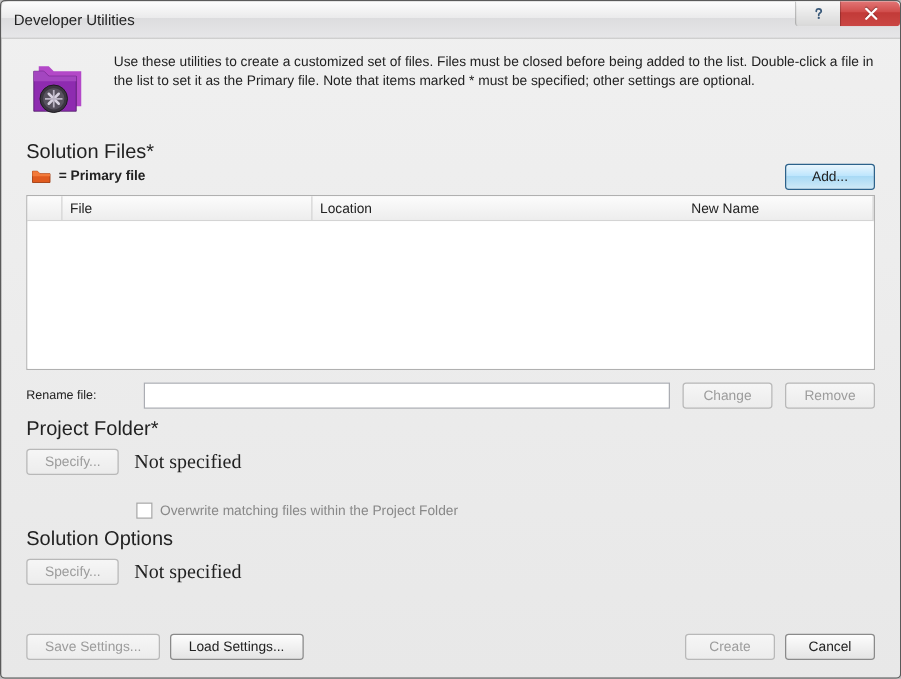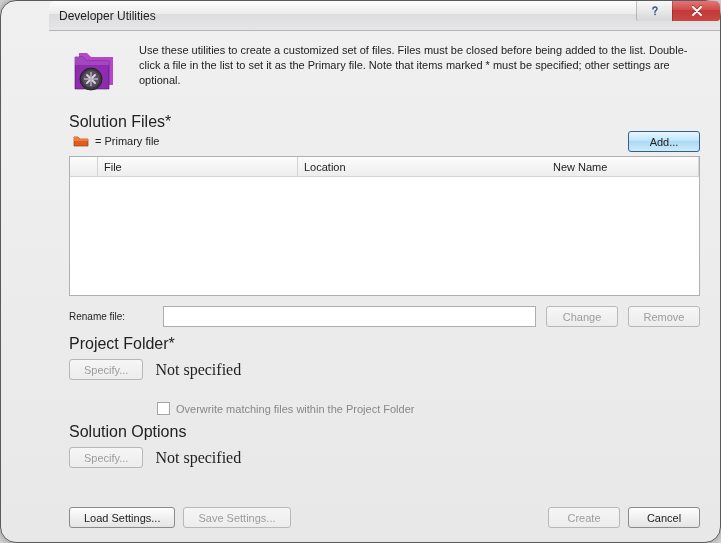--- a/index.html
+++ b/index.html
@@ -2,23 +2,23 @@
 <html><head>
 <meta charset="utf-8">
 <style>
 * { box-sizing: border-box; margin: 0; padding: 0; font-family: "Segoe UI", Tahoma, sans-serif; }
 body { background: #d0d0d0; width: 721px; height: 543px; overflow: hidden; }
 
 .window {
   width: 721px; height: 543px;
   background: linear-gradient(to bottom, #f0f0f0, #e8e8e8);
   border: 1px solid #5a5a5a;
-  border-radius: 16px;
+  border-radius: 4px;
   box-shadow: 0 0 6px rgba(0,0,0,0.3);
-  display: flex; flex-direction: column; padding-left: 48px;
+  display: flex; flex-direction: column;
 }
 
 .titlebar {
   height: 30px;
   background: linear-gradient(to bottom, #fdfdfd 0%, #ebebec 45%, #dcdcde 46%, #e6e6e8 100%);
   border-bottom: 1px solid #b5b5b5;
   border-radius: 6px 6px 0 0;
   display: flex; align-items: center;
   padding-left: 10px;
   position: relative;
@@ -50,21 +50,21 @@
   display: flex; flex-direction: column;
   font-size: 11px;
   color: #222;
 }
 
 .intro-row { display: flex; gap: 14px; margin-bottom: 14px; justify-content: flex-end; }
 .app-icon { width: 56px; height: 56px; flex-shrink: 0; }
 .intro-text { font-size: 11px; line-height: 1.35; color: #222; }
 
 .section-label { font-size: 16px; margin-bottom: 2px; }
-.legend-row { display: flex; align-items: center; gap: 6px; margin: 2px 0 2px 4px; }
+.legend-row { display: flex; align-items: center; gap: 6px; margin: 2px 0 2px 4px; font-weight: bold; }
 .legend-icon { width: 16px; height: 12px; }
 
 .add-row { display: flex; justify-content: flex-end; margin-top: -18px; margin-bottom: 4px; }
 
 .btn {
   height: 21px;
   padding: 0 14px;
   font-size: 11px;
   background: linear-gradient(to bottom, #fdfdfd, #e4e4e4);
   border: 1px solid #8a8a8a;
@@ -220,21 +220,21 @@
     </div>
 
     <div class="section-spacer"></div>
     <div class="section-label">Solution Options</div>
     <div class="indented-row">
       <button class="btn disabled" disabled="">Specify...</button>
       <span class="status-text">Not specified</span>
     </div>
 
     <div class="footer">
+      <button class="btn disabled" disabled="">Save Settings...</button>
       <button class="btn">Load Settings...</button>
-      <button class="btn disabled" disabled="">Save Settings...</button>
       <div class="footer-spacer"></div>
       <button class="btn btn-wide disabled" disabled="">Create</button>
       <button class="btn btn-wide">Cancel</button>
     </div>
 
   </div>
 </div>
 
 </body></html>

